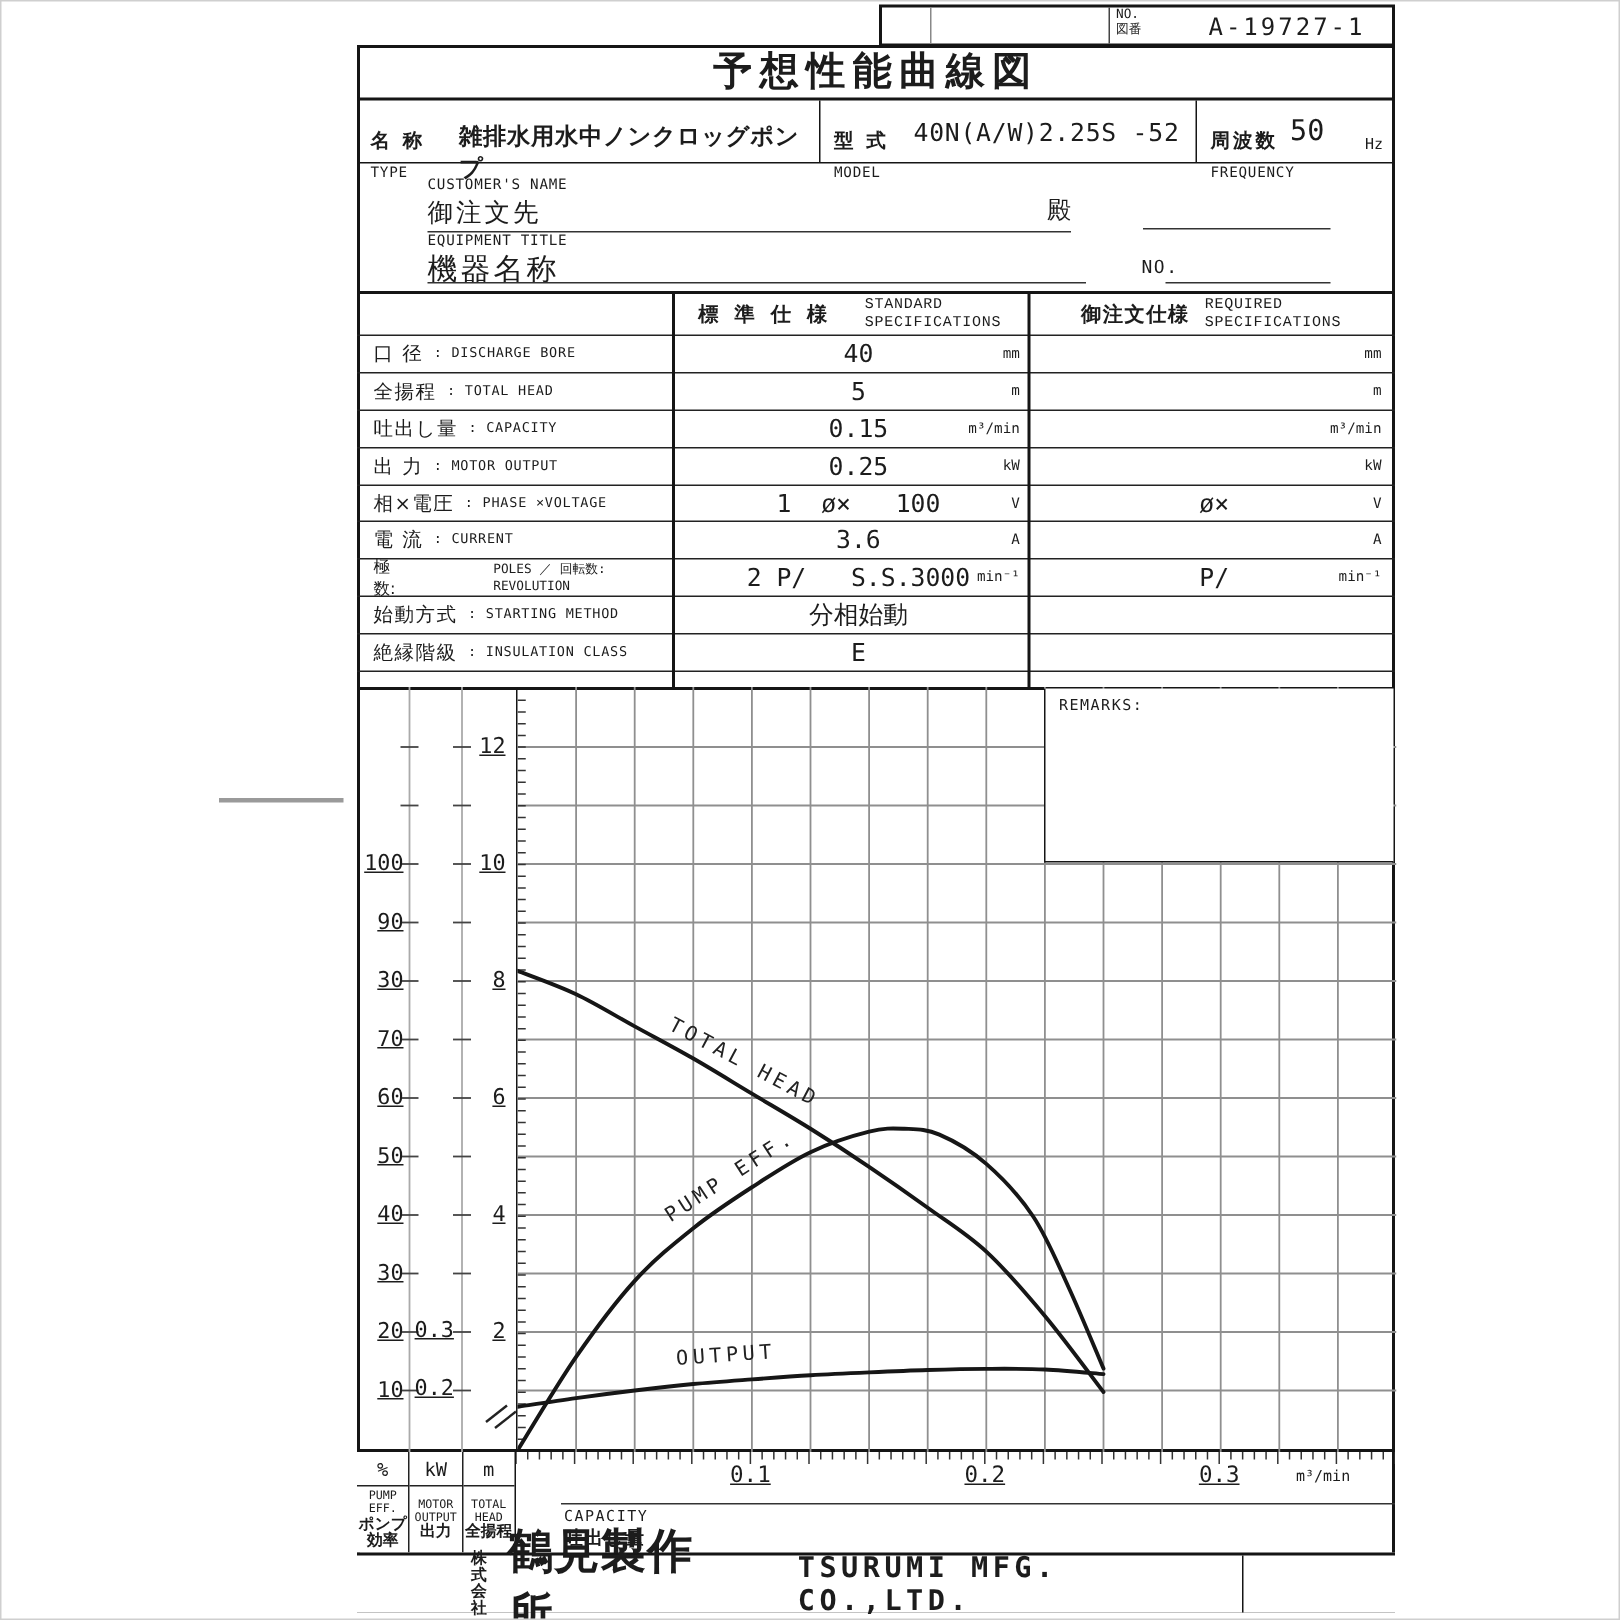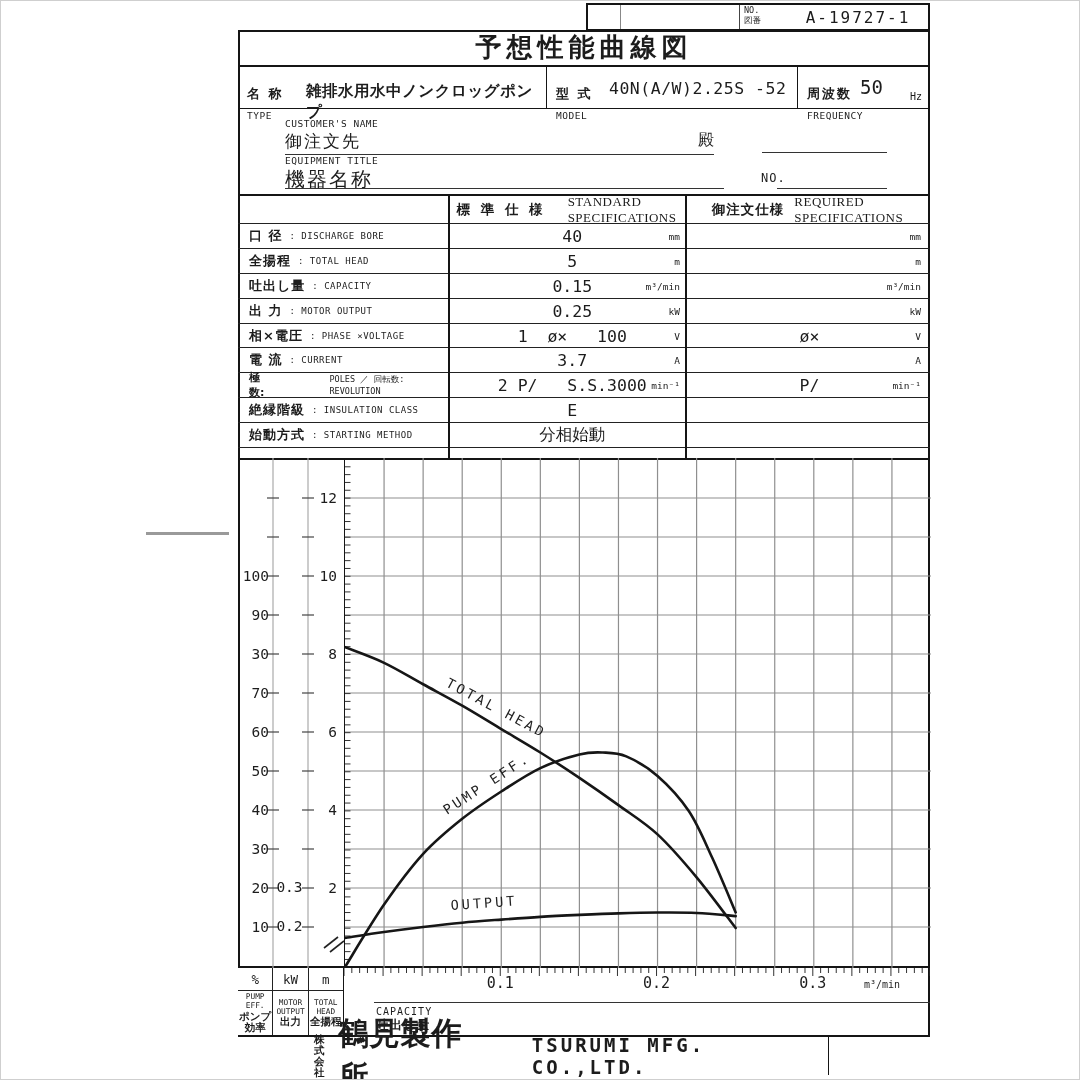--- a/index.html
+++ b/index.html
@@ -55,41 +55,41 @@
   .uline{position:absolute;border-top:1.5px solid #333;}
 
   
   .spec{left:237px;top:195px;width:692px;height:262px;}
   .spec-vline{top:195px;width:1.5px;height:262px;background:#151515;}
   .spec-head{display:flex;height:27px;border-bottom:1px solid #222;}
   .sh-label{width:210px;}
   .sh-std{width:237px;display:flex;align-items:center;justify-content:center;gap:22px;}
   .sh-req{width:245px;display:flex;align-items:center;justify-content:center;gap:10px;}
   .sh-jp{font-size:13.5px;font-weight:600;letter-spacing:3px;}
-  .sh-en{font-family:Liberation Serif, serif;font-size:13px;line-height:1.2;letter-spacing:0.5px;}
+  .sh-en{font-family:Liberation Mono, monospace;font-size:10px;line-height:1.2;letter-spacing:0.5px;}
   .spec-row{display:flex;height:23.9px;border-bottom:1px solid #222;}
   .c-label{width:210px;position:relative;display:flex;align-items:center;padding-left:11px;gap:7px;}
-  .c-label .lab-jp{font-size:13px;font-weight:700;letter-spacing:1px;}
+  .c-label .lab-jp{font-size:13px;font-weight:400;letter-spacing:1px;}
   .c-label .lab-en{font-family:var(--mono);font-size:9px;letter-spacing:0.5px;}
   .c-label.compact .lab-jp{font-size:11px;letter-spacing:0;}
   .c-label.compact .lab-en{font-size:8.5px;letter-spacing:0;margin-left:48px;}
   .c-std{width:237px;position:relative;}
   .c-req{width:245px;position:relative;}
   .cell-val{position:absolute;left:0;right:0;top:50%;transform:translateY(-50%);text-align:center;
             font-family:var(--mono);font-size:16.5px;white-space:pre;}
   .cell-unit{position:absolute;right:9px;top:50%;transform:translateY(-50%);
              font-family:var(--mono);font-size:9.5px;}
 
   
   .chart-wrap{left:237px;top:457px;width:692px;height:510px;border-top:2px solid #151515;border-bottom:2px solid #151515;}
   .plot{left:343px;top:457px;width:586px;height:510px;border-left:1.5px solid #151515;}
   .remarks{left:695px;top:458px;width:233px;height:116px;background:#fff;border-left:1.5px solid #151515;
            border-bottom:1.5px solid #151515;z-index:6;}
   .remarks span{position:absolute;left:9px;top:6px;font-family:var(--mono);font-size:10px;letter-spacing:1px;}
-  .tickbox span{position:absolute;font-family:var(--mono);font-size:14.5px;}
+  .tickbox span{position:absolute;font-family:var(--mono);font-size:14.5px;text-decoration:underline;}
   #pct-ticks{left:235px;top:457px;width:33px;height:510px;}
   #pct-ticks span{right:0;width:100%;text-align:right;}
   #kw-ticks{left:271px;top:457px;width:35px;height:510px;}
   #kw-ticks span{width:100%;text-align:center;}
   #m-ticks{left:305px;top:457px;width:33px;height:510px;}
   #m-ticks span{width:100%;text-align:right;padding-right:2px;box-sizing:border-box;}
   #x-ticks{left:343px;top:967px;width:586px;height:26px;}
   #x-ticks span{top:6px;width:60px;text-align:center;font-size:15px;}
   .x-unit{left:863px;top:978px;font-family:var(--mono);font-size:10px;}
 
@@ -262,21 +262,21 @@
         <span class="cell-unit">V</span>
       </div>
     </div>
 
     <div class="spec-row">
       <div class="c-label">
         <span class="lab-jp">電 流</span>
         <span class="lab-en">: CURRENT</span>
       </div>
       <div class="c-std">
-        <span class="cell-val">3.7</span>
+        <span class="cell-val">3.6</span>
         <span class="cell-unit">A</span>
       </div>
       <div class="c-req">
         <span class="cell-val"></span>
         <span class="cell-unit">A</span>
       </div>
     </div>
 
     <div class="spec-row">
       <div class="c-label compact">
@@ -288,40 +288,40 @@
         <span class="cell-unit">min⁻¹</span>
       </div>
       <div class="c-req">
         <span class="cell-val">P/</span>
         <span class="cell-unit">min⁻¹</span>
       </div>
     </div>
 
     <div class="spec-row">
       <div class="c-label">
+        <span class="lab-jp">始動方式</span>
+        <span class="lab-en">: STARTING METHOD</span>
+      </div>
+      <div class="c-std">
+        <span class="cell-val">分相始動</span>
+        <span class="cell-unit"></span>
+      </div>
+      <div class="c-req">
+        <span class="cell-val"></span>
+        <span class="cell-unit"></span>
+      </div>
+    </div>
+
+    <div class="spec-row">
+      <div class="c-label">
         <span class="lab-jp">絶縁階級</span>
         <span class="lab-en">: INSULATION CLASS</span>
       </div>
       <div class="c-std">
         <span class="cell-val">E</span>
-        <span class="cell-unit"></span>
-      </div>
-      <div class="c-req">
-        <span class="cell-val"></span>
-        <span class="cell-unit"></span>
-      </div>
-    </div>
-
-    <div class="spec-row">
-      <div class="c-label">
-        <span class="lab-jp">始動方式</span>
-        <span class="lab-en">: STARTING METHOD</span>
-      </div>
-      <div class="c-std">
-        <span class="cell-val">分相始動</span>
         <span class="cell-unit"></span>
       </div>
       <div class="c-req">
         <span class="cell-val"></span>
         <span class="cell-unit"></span>
       </div>
     </div>
   </div>
   </div>
   <div class="abs spec-vline" style="left:447px;"></div>
@@ -451,20 +451,23 @@
       <line x1="64" y1="352" x2="76" y2="352" stroke="#444" stroke-width="1.2"></line>
       <line x1="29" y1="391" x2="41" y2="391" stroke="#444" stroke-width="1.2"></line>
       <line x1="64" y1="391" x2="76" y2="391" stroke="#444" stroke-width="1.2"></line>
       <line x1="29" y1="430" x2="41" y2="430" stroke="#444" stroke-width="1.2"></line>
       <line x1="64" y1="430" x2="76" y2="430" stroke="#444" stroke-width="1.2"></line>
       <line x1="29" y1="469" x2="41" y2="469" stroke="#444" stroke-width="1.2"></line>
       <line x1="64" y1="469" x2="76" y2="469" stroke="#444" stroke-width="1.2"></line>
       <line x1="86" y1="490" x2="100" y2="479" stroke="#222" stroke-width="1.6"></line>
       <line x1="92" y1="494" x2="106" y2="483" stroke="#222" stroke-width="1.6"></line>
     </svg>
+  <div class="abs remarks">
+    <span>REMARKS:</span>
+  </div>
 
   <div class="abs tickbox" id="pct-ticks">
       <span style="top: 110px;">100</span>
       <span style="top: 149px;">90</span>
       <span style="top: 188px;">30</span>
       <span style="top: 227px;">70</span>
       <span style="top: 266px;">60</span>
       <span style="top: 305px;">50</span>
       <span style="top: 344px;">40</span>
       <span style="top: 383px;">30</span>

